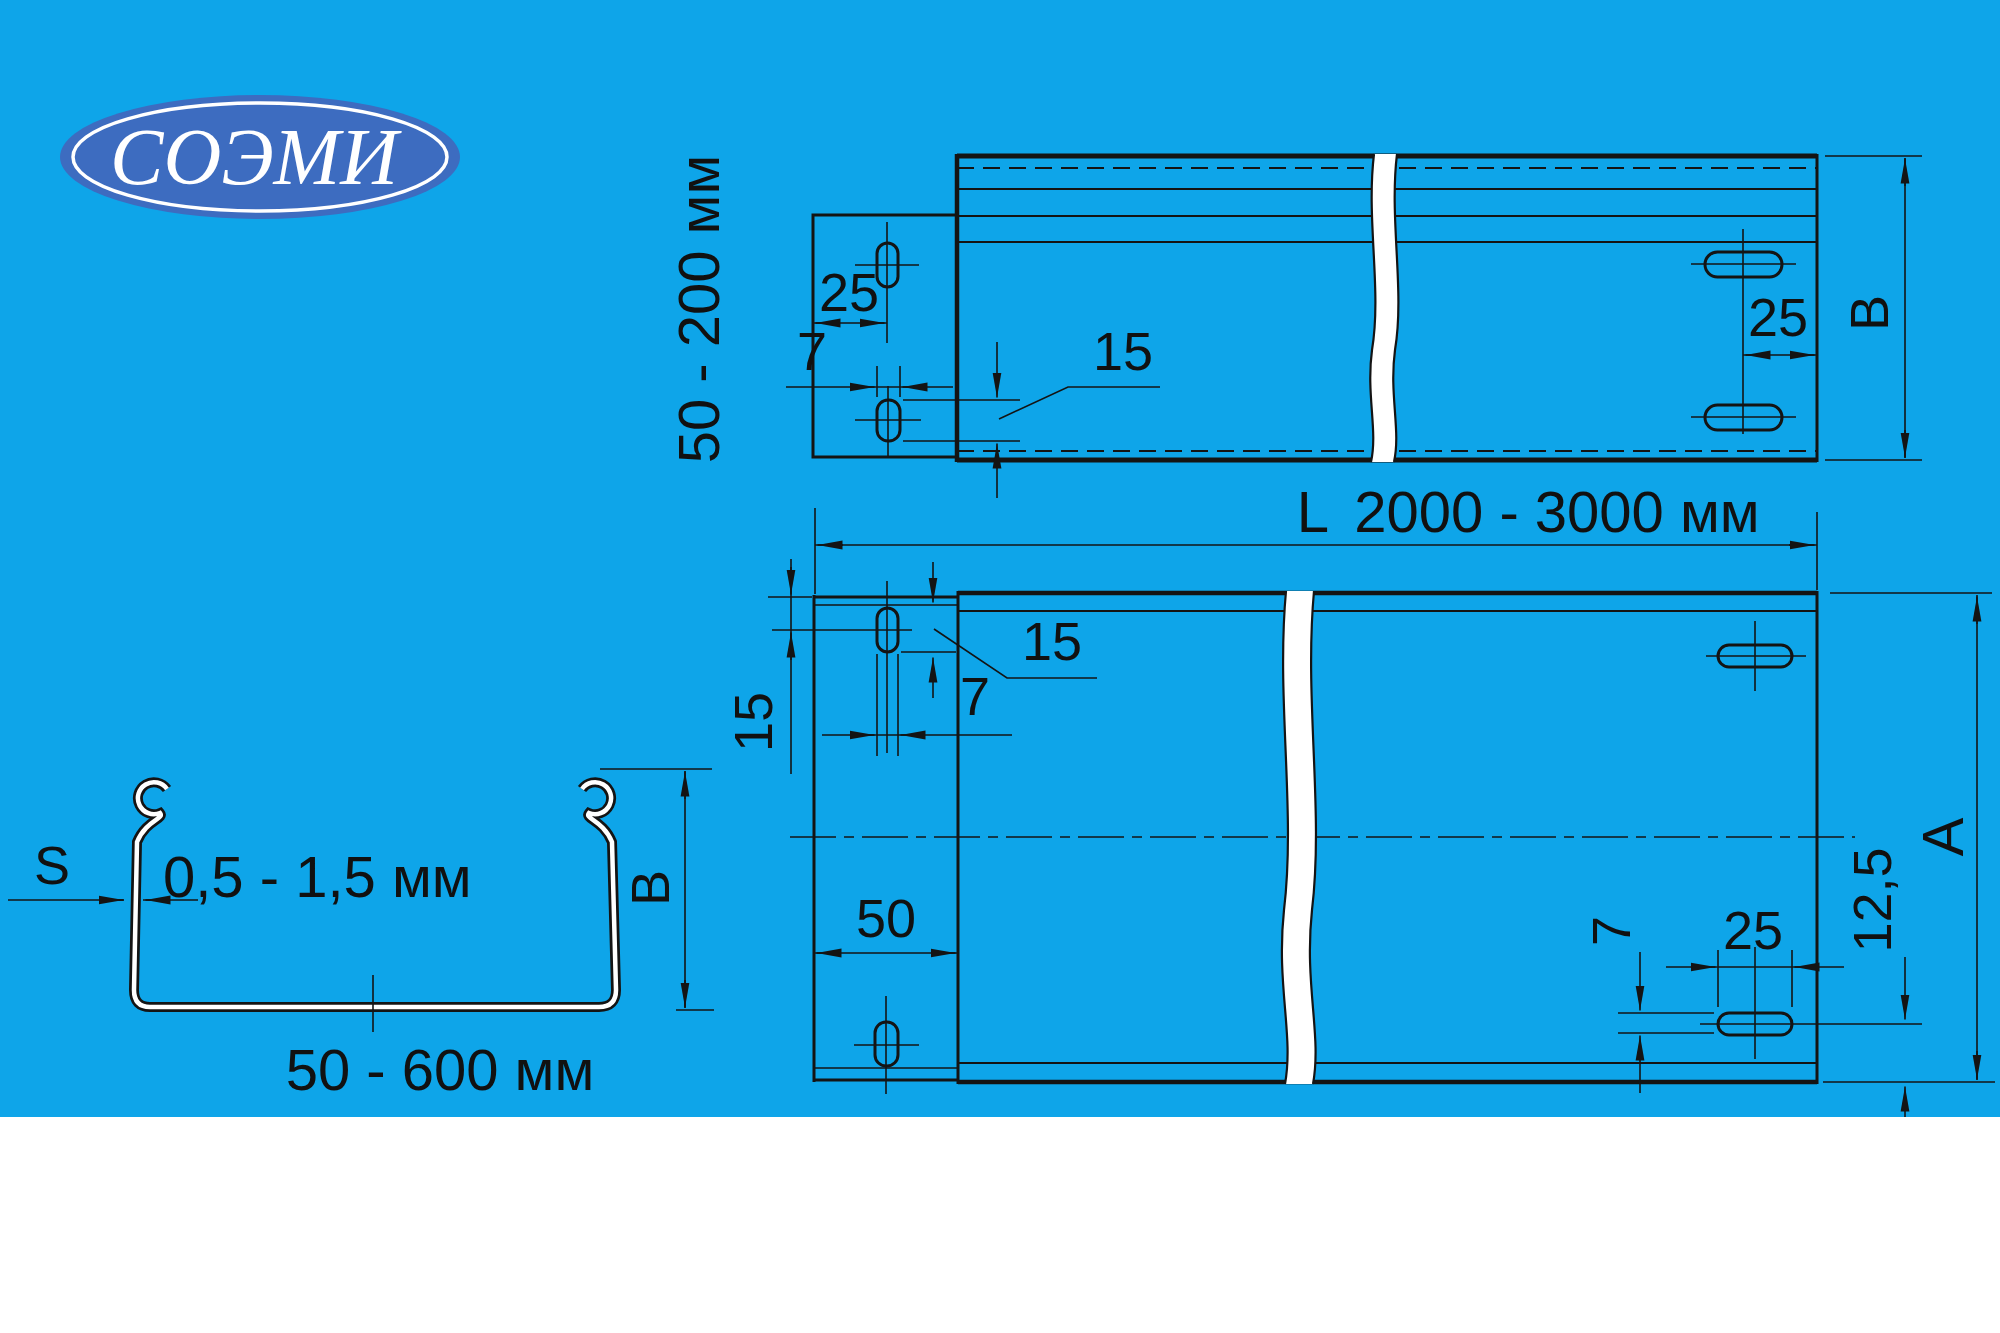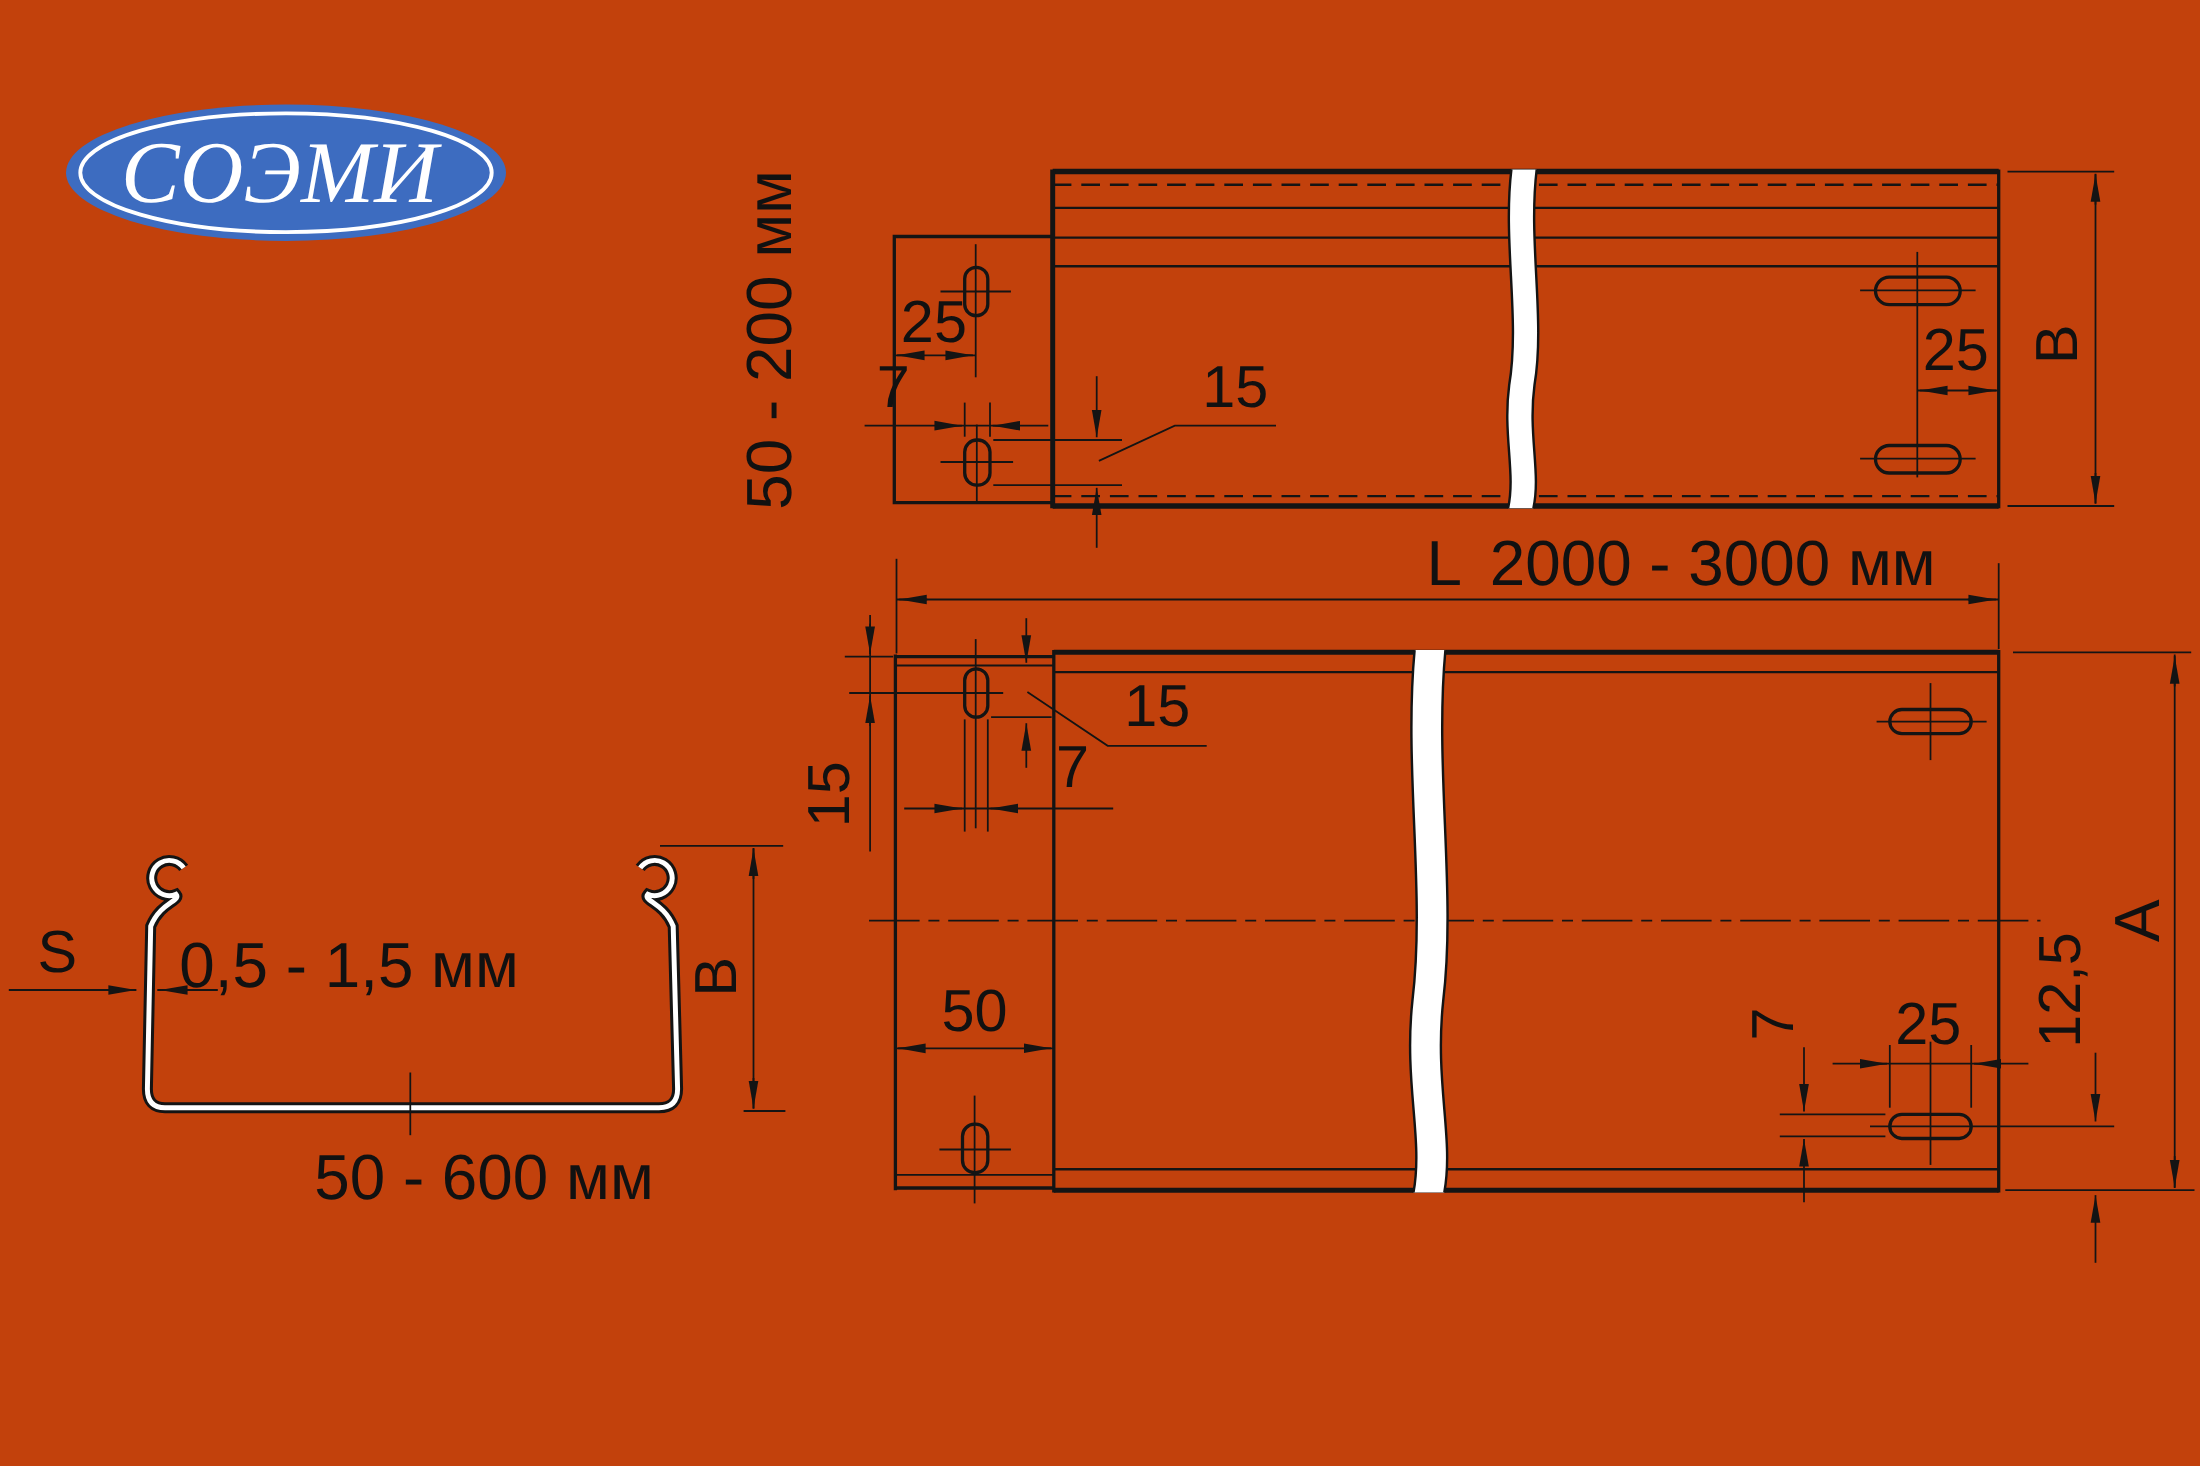--- a/index.html
+++ b/index.html
@@ -1,16 +1,16 @@
 <!DOCTYPE html>
 <html><head>
 <meta charset="utf-8">
 <style>
   html,body{margin:0;padding:0;background:#ffffff;}
-  .page{width:2000px;height:1333px;background:#c2410c;position:relative;overflow:hidden;}
+  .page{width:2000px;height:1117px;background:#0ea5e9;position:relative;overflow:hidden;}
   svg line, svg path, svg rect, svg ellipse{stroke:#141414;fill:none;stroke-linecap:butt;}
   .w5{stroke-width:5;}
   .w4{stroke-width:4.5;}
   .w3{stroke-width:3;}
   .w2{stroke-width:2.2;}
   .w1{stroke-width:1.6;}
   .dash{stroke-dasharray:17 9;}
   .cdash{stroke-dasharray:46 8 10 8;}
   .mask{fill:#ffffff;stroke:none;}
   .sheet-outer{stroke-width:10;}

